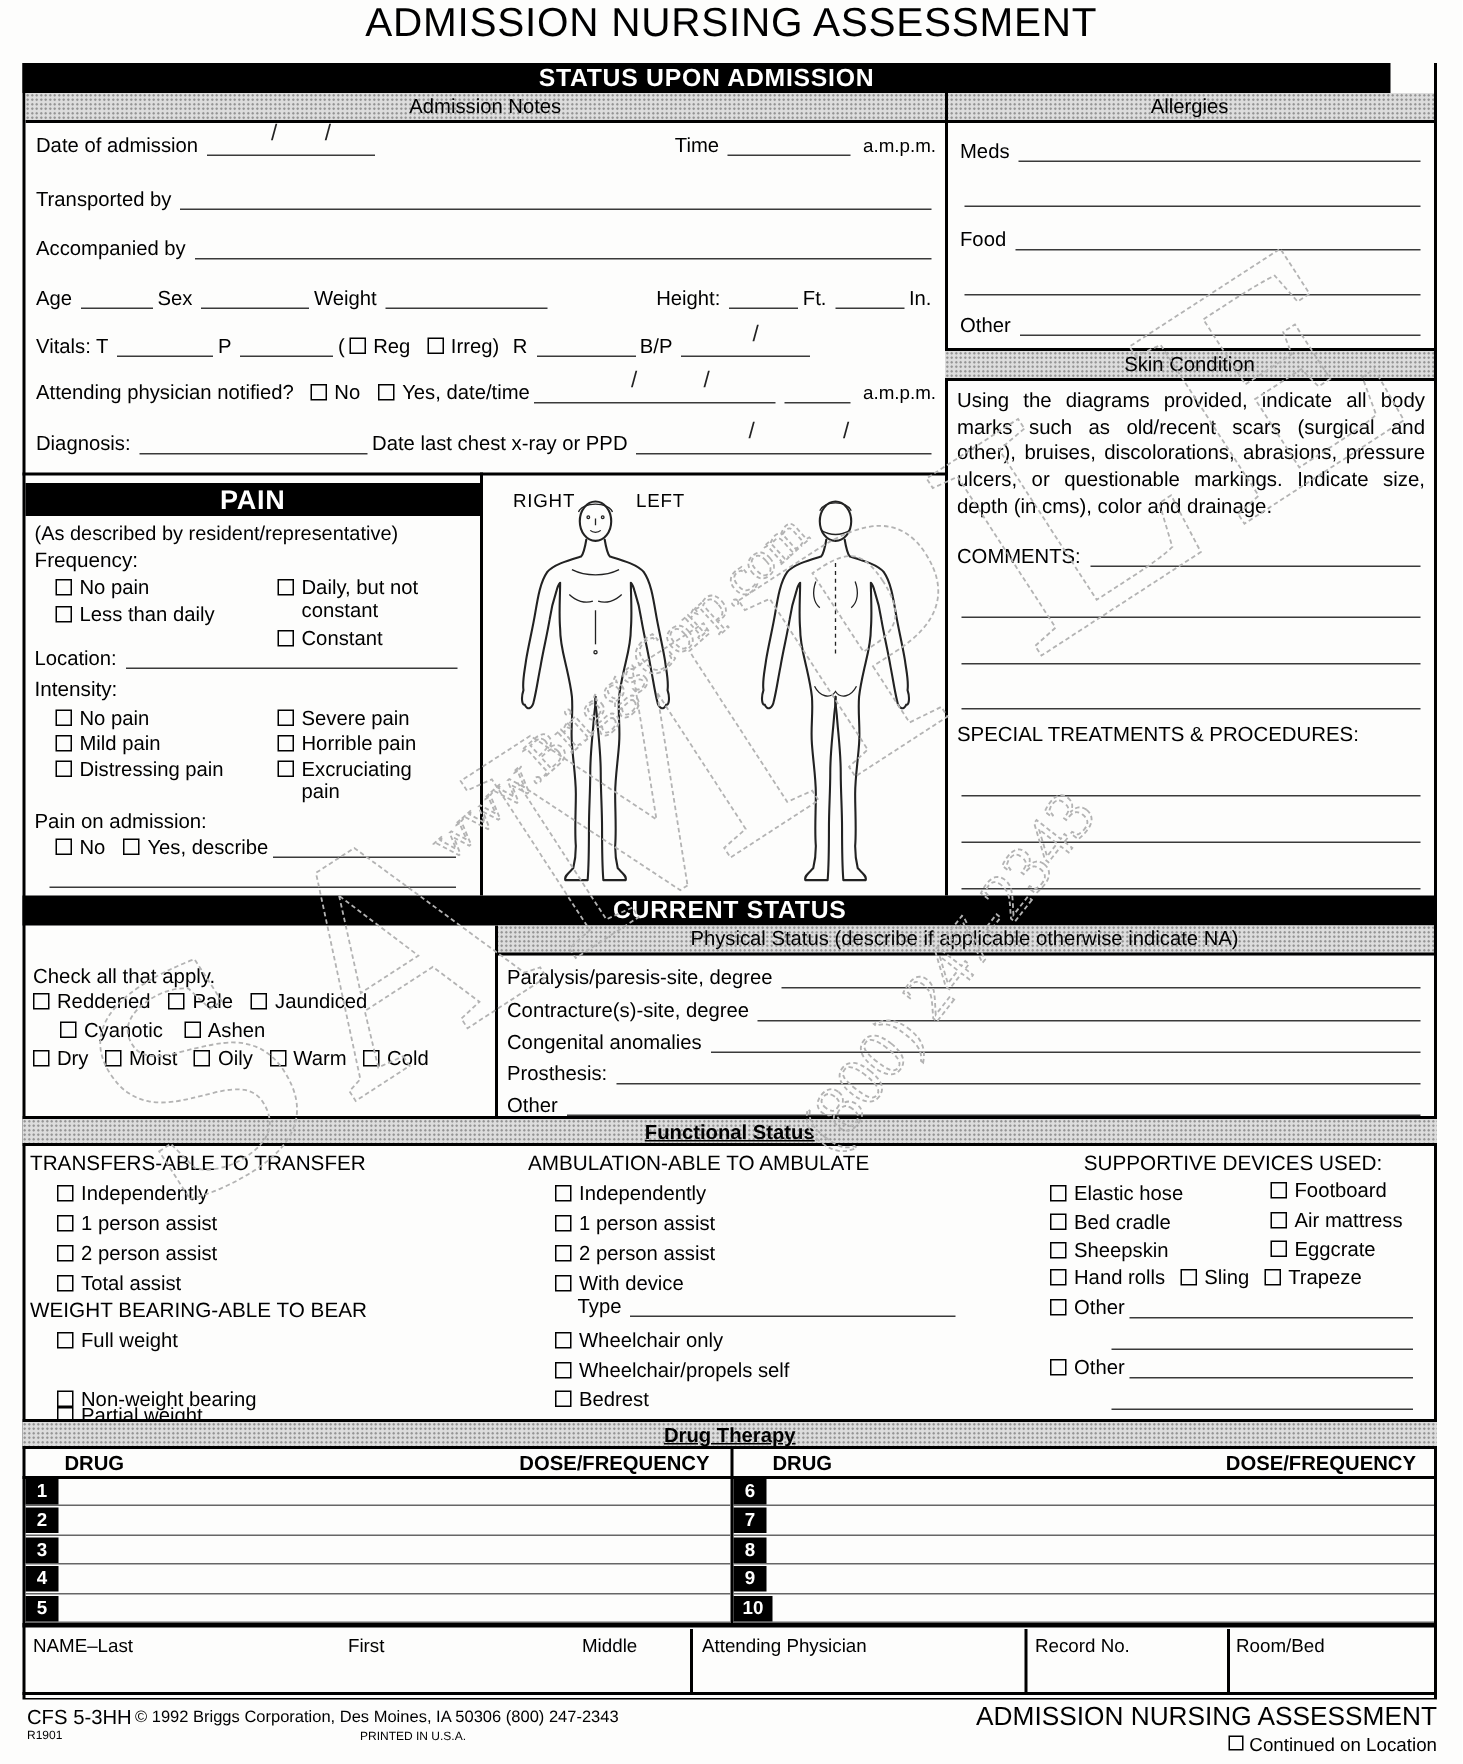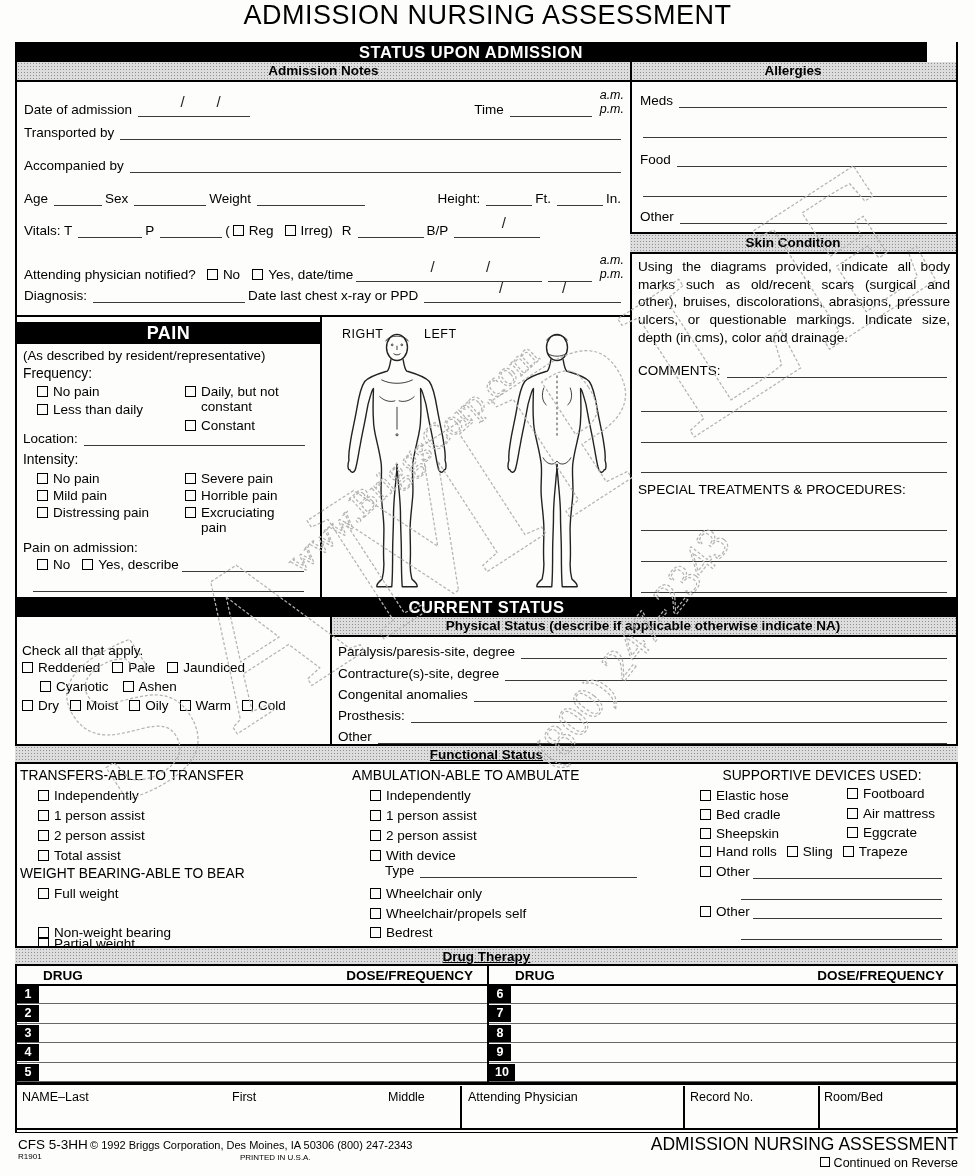--- a/index.html
+++ b/index.html
@@ -6,35 +6,35 @@
   #page { position:relative; width:975px; height:1176px; background:#fdfdfc; color:#000;
           font-family:"Liberation Sans", sans-serif; overflow:hidden; }
   .abs  { position:absolute; }
   .hline{ position:absolute; background:#000; height:2px; }
   .vline{ position:absolute; background:#000; width:2px; }
   .band-black { position:absolute; background:#000; color:#fff; font-weight:bold;
                 text-align:center; letter-spacing:.5px; }
   .shade { background-color:#ddd;
            background-image:radial-gradient(#8f8f8f .6px, transparent .9px);
            background-size:3px 3px; }
-  .colhead { position:absolute; font-weight:bold; font-size:13.5px; text-align:center;
+  .colhead { position:absolute; font-weight:normal; font-size:13.5px; text-align:center;
              border-bottom:2px solid #000; box-sizing:border-box; height:20px; line-height:18px; }
   .bandhead { position:absolute; font-weight:bold; font-size:13.5px; text-align:center;
               border-top:2px solid #000; border-bottom:2px solid #000; box-sizing:border-box;
               height:20px; line-height:17px;text-decoration:underline; }
   .row  { position:absolute; display:flex; align-items:flex-end; font-size:13.5px; white-space:nowrap; }
   .row > span.lbl { padding-right:3px; }
   .line { border-bottom:1.3px solid #3a3a3a; height:15px; position:relative; margin:0 3px; }
   .grow { flex:1 1 auto; }
   .slash{ position:absolute; top:-8px; font-size:15px; color:#222; }
   .cb   { display:inline-block; width:9px; height:9px; border:1.6px solid #000; margin-right:5px; flex:none; }
   .opt  { position:absolute; display:flex; align-items:flex-start; font-size:13.5px; }
   .opt .cb { margin-top:2px; }
   .b    { font-weight:normal; }
-  .ampm { display:flex; flex-direction:column; font-size:12.5px; line-height:1.15; margin-left:5px;font-style:italic; }
+  .ampm { display:flex; flex-direction:row; font-size:12.5px; line-height:1.15; margin-left:5px; }
   .para { font-size:13.6px; line-height:1.3; text-align:justify; }
   .drughalf { position:absolute; display:flex; justify-content:space-between; font-weight:bold;
               font-size:13.5px; box-sizing:border-box; }
   .drugrow  { position:absolute; border-bottom:1.2px solid #666; box-sizing:border-box; }
   .numbox   { position:absolute; background:#000; color:#fff; font-weight:bold; font-size:12.5px;
               text-align:center; width:22px; height:17px; line-height:17px; }
   .wm { position:absolute; left:0; top:0; pointer-events:none; z-index:6; }
   .striplbl { position:absolute; font-size:12.5px; }
   svg text.wmtxt { fill:none; stroke:#b3b3b3; stroke-width:1.2; stroke-dasharray:3 2;
                    font-family:"Liberation Serif", serif; }
@@ -525,21 +525,21 @@
   <div class="vline" style="left:818px;top:1086px;height:42px;width:1.5px"></div>
   <div class="hline" style="left:15px;top:1128px;width:943px"></div>
   <div class="hline" style="left:15px;top:1132px;width:943px;height:1px"></div>
 
   <div class="abs b" style="left:18px;top:1137px;font-size:13.5px">CFS 5-3HH</div>
   <div class="abs" style="left:18px;top:1152px;font-size:8px">R1901</div>
   <div class="abs" style="left:90px;top:1139px;font-size:11px">© 1992 Briggs Corporation, Des Moines, IA 50306  (800) 247-2343</div>
   <div class="abs" style="left:240px;top:1153px;font-size:8px">PRINTED IN U.S.A.</div>
   <div class="abs b" style="left:600px;top:1134px;width:358px;text-align:right;font-size:17.5px">ADMISSION NURSING ASSESSMENT</div>
   <div class="abs" style="left:700px;top:1156px;width:258px;text-align:right;font-size:12.5px">
-    <span class="cb" style="width:8px;height:8px;margin-right:4px"></span><span>Continued on Reverse</span>
+    <span class="cb" style="width:8px;height:8px;margin-right:4px"></span><span>Continued on Location</span>
   </div>
 
   <svg class="wm" width="975" height="1176" viewBox="0 0 975 1176">
     <text class="wmtxt" x="300" y="575" font-size="36" transform="rotate(-42 300 575)">www.BriggsCorp.com</text>
     <text class="wmtxt" x="120" y="810" font-size="215" font-weight="bold" letter-spacing="18" transform="rotate(-33 120 810)">SAMPLE</text>
     <text class="wmtxt" x="555" y="770" font-size="46" transform="rotate(-52 555 770)">(800) 247-2343</text>
   </svg>
 
 </div>
 

